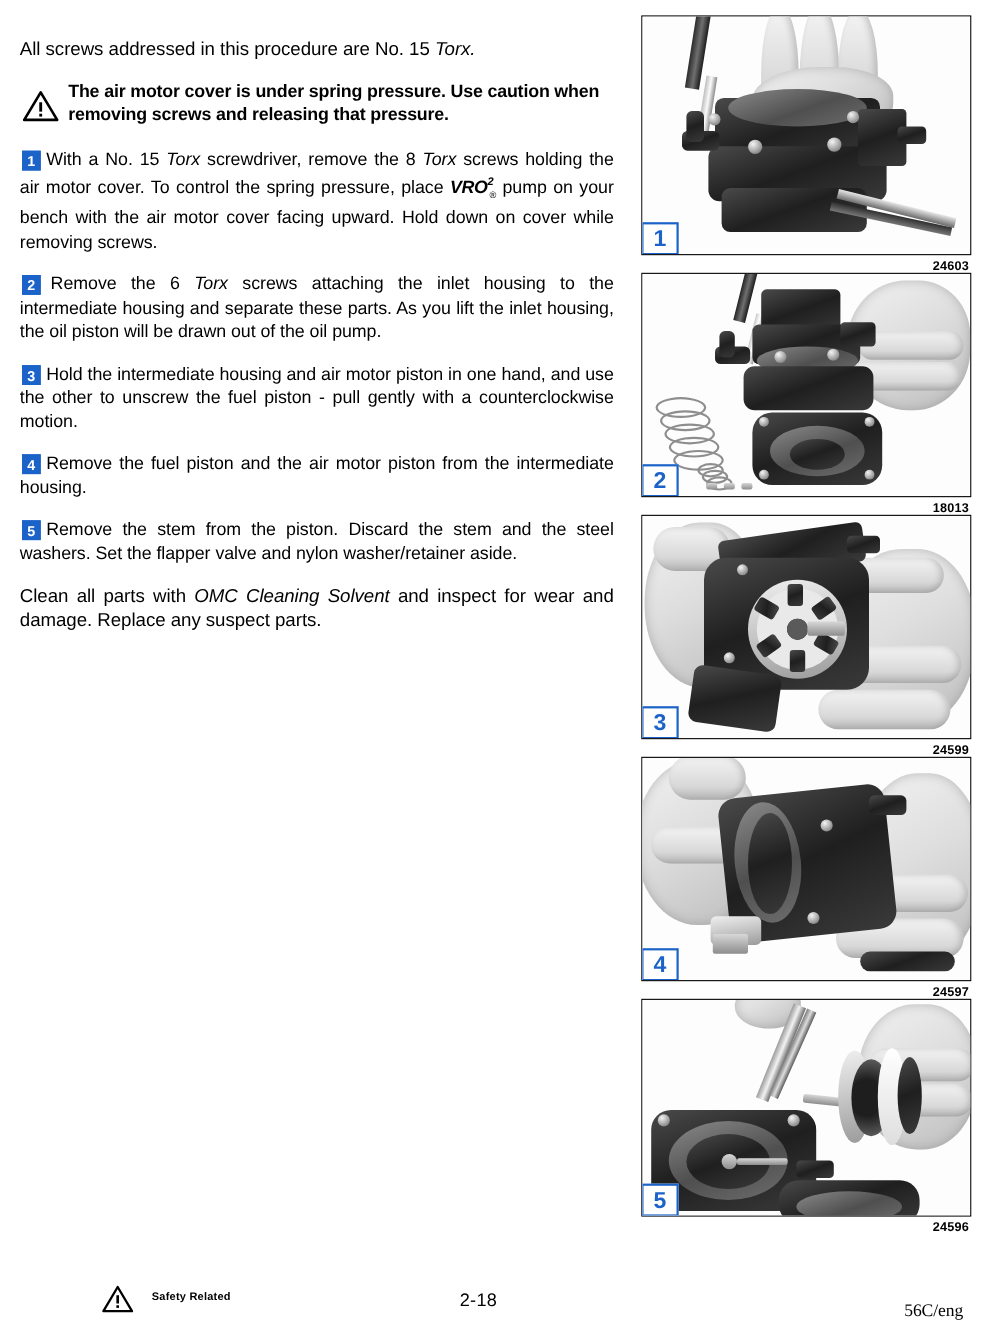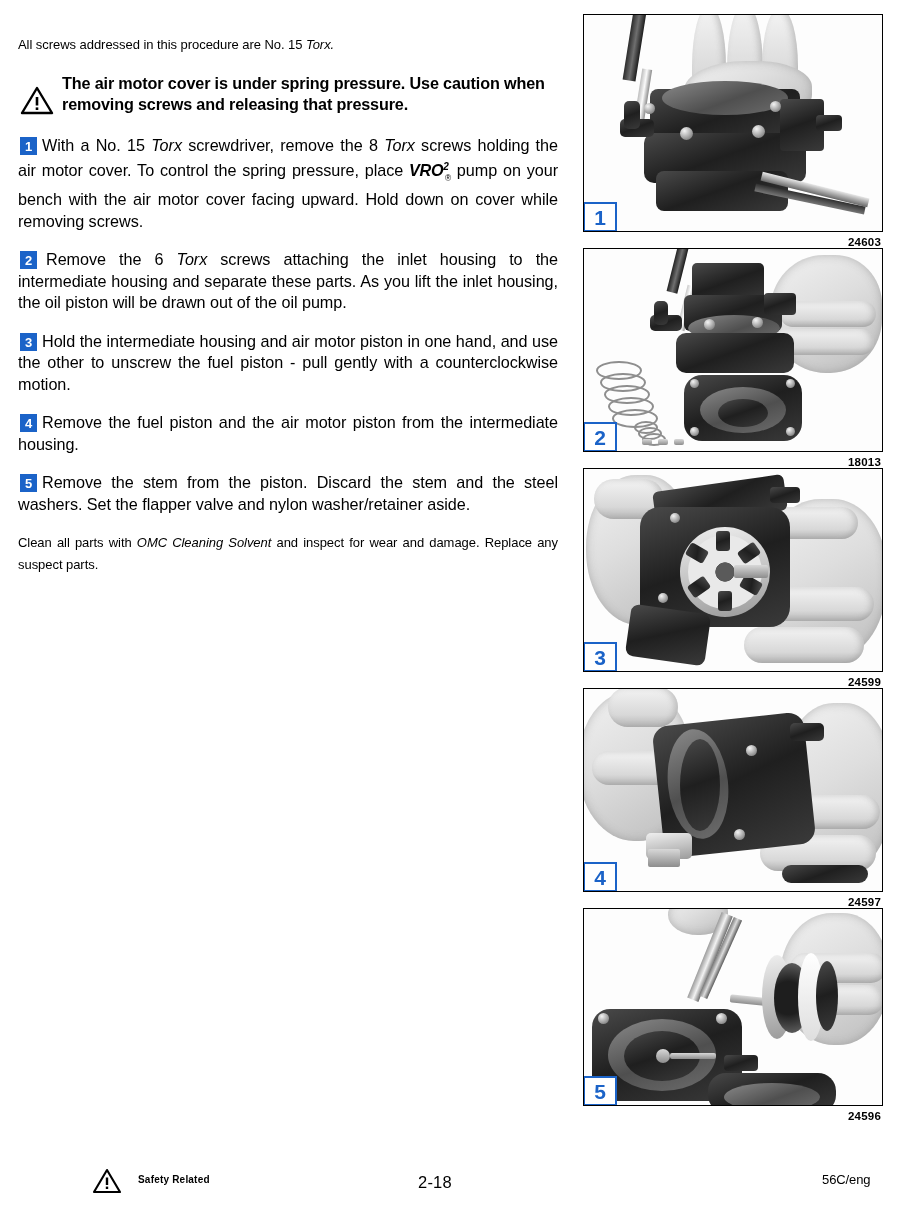--- a/index.html
+++ b/index.html
@@ -26,31 +26,31 @@
 
   .section-heading {
     color: #1b63c8;
     font-size: 16.5px;
     font-weight: bold;
     letter-spacing: -0.1px;
     margin: 0 0 19px 0;
   }
 
   .para {
-    font-size: 13px;
+    font-size: 17px;
     line-height: 21.5px;
     margin: 0 0 17px 0;
     text-align: justify;
     letter-spacing: -0.05px;
   }
   .para.last-left { text-align: left; }
 
   .warn-block {
     display: flex;
-    align-items: flex-end;
+    align-items: center;
     margin: 0 0 20px 0;
   }
   .warn-tri {
     flex: 0 0 auto;
     width: 34px;
     height: 30px;
     margin: 4px 8px 0 2px;
   }
   .warn-text {
     font-size: 16.2px;
@@ -136,23 +136,24 @@
   .page-num {
     position: absolute;
     left: 418px;
     top: 7px;
     font-size: 16.5px;
     letter-spacing: 0.2px;
   }
   .doc-code {
     position: absolute;
     left: 822px;
-    top: 6px;
-    font-size: 13px;
+    top: 17px;
+    font-size: 16px;
     letter-spacing: -0.1px;
+    font-family: Liberation Serif, serif;
   }
 
   
   .fig-col {
     position: absolute;
     left: 583px;
     top: 14px;
     width: 300px;
   }
   .figure {

